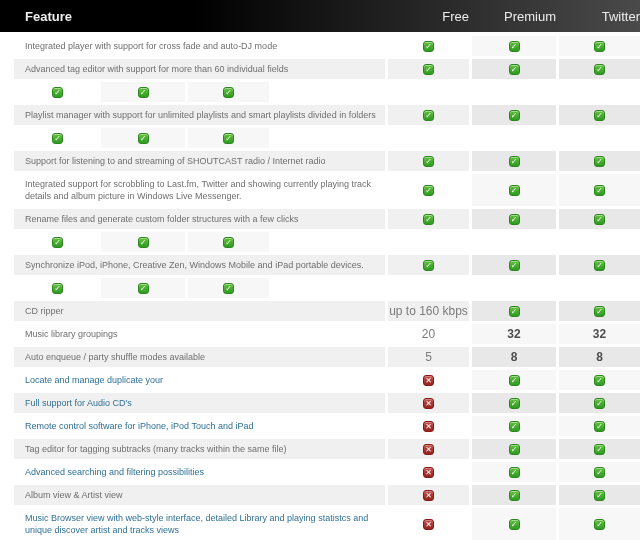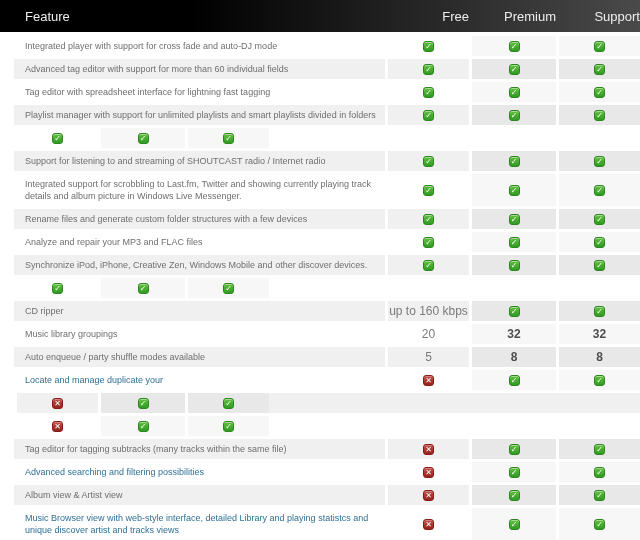--- a/index.html
+++ b/index.html
@@ -15,21 +15,21 @@
     font-family:"Liberation Sans","DejaVu Sans",sans-serif;
   }
   .page{width:640px;height:540px;overflow:hidden;}
 
   
   .header{
     height:32px;display:flex;align-items:center;
     background:linear-gradient(to right,var(--hdr-l) 30%,var(--hdr-r) 100%);
   }
   .h-feature{
-    width:385px;padding-left:25px;font-size:13px;color:#ededed;
+    width:385px;padding-left:25px;font-size:13px;color:#ededed;font-weight:bold;
   }
   .h-col{font-size:13px;color:#ededed;text-align:right;}
   .h-free{width:84px;}
   .h-premium{width:87px;}
   .h-network{width:84px;}
 
   
   .table-body{margin:4px 0 0 14px;}
   .row{
     display:flex;align-items:stretch;margin-bottom:3px;min-height:20px;
@@ -70,21 +70,21 @@
 </style>
 </head>
 <body>
 
 <div class="page">
 
   <div class="header">
     <div class="h-feature">Feature</div>
     <div class="h-col h-free">Free</div>
     <div class="h-col h-premium">Premium</div>
-    <div class="h-col h-network">Support</div>
+    <div class="h-col h-network">Twitter</div>
   </div>
 
   <div class="table-body">
   <div class="row">
     <div class="cell-feature">
       <span class="feature-text">Integrated player with support for cross fade and auto-DJ mode</span>
     </div>
     <div class="cell-val cell-free">
           <span class="icon icon-check">✓</span>
         </div>
@@ -105,23 +105,20 @@
         </div>
     <div class="cell-val cell-premium">
           <span class="icon icon-check">✓</span>
         </div>
     <div class="cell-val cell-network">
           <span class="icon icon-check">✓</span>
         </div>
   </div>
 
   <div class="row">
-    <div class="cell-feature">
-      <span class="feature-text">Tag editor with spreadsheet interface for lightning fast tagging</span>
-    </div>
     <div class="cell-val cell-free">
           <span class="icon icon-check">✓</span>
         </div>
     <div class="cell-val cell-premium">
           <span class="icon icon-check">✓</span>
         </div>
     <div class="cell-val cell-network">
           <span class="icon icon-check">✓</span>
         </div>
   </div>
@@ -178,51 +175,48 @@
     <div class="cell-val cell-premium">
           <span class="icon icon-check">✓</span>
         </div>
     <div class="cell-val cell-network">
           <span class="icon icon-check">✓</span>
         </div>
   </div>
 
   <div class="row">
     <div class="cell-feature">
-      <span class="feature-text">Rename files and generate custom folder structures with a few devices</span>
-    </div>
-    <div class="cell-val cell-free">
-          <span class="icon icon-check">✓</span>
-        </div>
-    <div class="cell-val cell-premium">
-          <span class="icon icon-check">✓</span>
-        </div>
-    <div class="cell-val cell-network">
-          <span class="icon icon-check">✓</span>
-        </div>
-  </div>
-
-  <div class="row">
-    <div class="cell-feature">
-      <span class="feature-text">Analyze and repair your MP3 and FLAC files</span>
-    </div>
-    <div class="cell-val cell-free">
-          <span class="icon icon-check">✓</span>
-        </div>
-    <div class="cell-val cell-premium">
-          <span class="icon icon-check">✓</span>
-        </div>
-    <div class="cell-val cell-network">
-          <span class="icon icon-check">✓</span>
-        </div>
-  </div>
-
-  <div class="row">
-    <div class="cell-feature">
-      <span class="feature-text">Synchronize iPod, iPhone, Creative Zen, Windows Mobile and other discover devices.</span>
+      <span class="feature-text">Rename files and generate custom folder structures with a few clicks</span>
+    </div>
+    <div class="cell-val cell-free">
+          <span class="icon icon-check">✓</span>
+        </div>
+    <div class="cell-val cell-premium">
+          <span class="icon icon-check">✓</span>
+        </div>
+    <div class="cell-val cell-network">
+          <span class="icon icon-check">✓</span>
+        </div>
+  </div>
+
+  <div class="row">
+    <div class="cell-val cell-free">
+          <span class="icon icon-check">✓</span>
+        </div>
+    <div class="cell-val cell-premium">
+          <span class="icon icon-check">✓</span>
+        </div>
+    <div class="cell-val cell-network">
+          <span class="icon icon-check">✓</span>
+        </div>
+  </div>
+
+  <div class="row">
+    <div class="cell-feature">
+      <span class="feature-text">Synchronize iPod, iPhone, Creative Zen, Windows Mobile and iPad portable devices.</span>
     </div>
     <div class="cell-val cell-free">
           <span class="icon icon-check">✓</span>
         </div>
     <div class="cell-val cell-premium">
           <span class="icon icon-check">✓</span>
         </div>
     <div class="cell-val cell-network">
           <span class="icon icon-check">✓</span>
         </div>
@@ -294,32 +288,38 @@
         </div>
     <div class="cell-val cell-premium">
           <span class="icon icon-check">✓</span>
         </div>
     <div class="cell-val cell-network">
           <span class="icon icon-check">✓</span>
         </div>
   </div>
 
   <div class="row">
-    <div class="cell-val cell-free">
-          <span class="icon icon-cross">✕</span>
-        </div>
-    <div class="cell-val cell-premium">
-          <span class="icon icon-check">✓</span>
-        </div>
-    <div class="cell-val cell-network">
-          <span class="icon icon-check">✓</span>
-        </div>
-  </div>
-
-  <div class="row">
+    <div class="cell-feature">
+      <span class="feature-text link">Full support for Audio CD's</span>
+    </div>
+    <div class="cell-val cell-free">
+          <span class="icon icon-cross">✕</span>
+        </div>
+    <div class="cell-val cell-premium">
+          <span class="icon icon-check">✓</span>
+        </div>
+    <div class="cell-val cell-network">
+          <span class="icon icon-check">✓</span>
+        </div>
+  </div>
+
+  <div class="row">
+    <div class="cell-feature">
+      <span class="feature-text link">Remote control software for iPhone, iPod Touch and iPad</span>
+    </div>
     <div class="cell-val cell-free">
           <span class="icon icon-cross">✕</span>
         </div>
     <div class="cell-val cell-premium">
           <span class="icon icon-check">✓</span>
         </div>
     <div class="cell-val cell-network">
           <span class="icon icon-check">✓</span>
         </div>
   </div>

